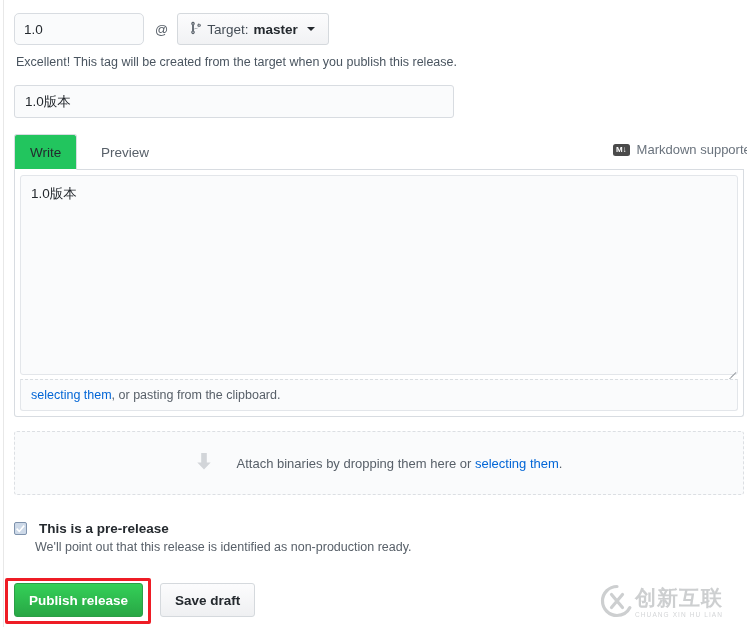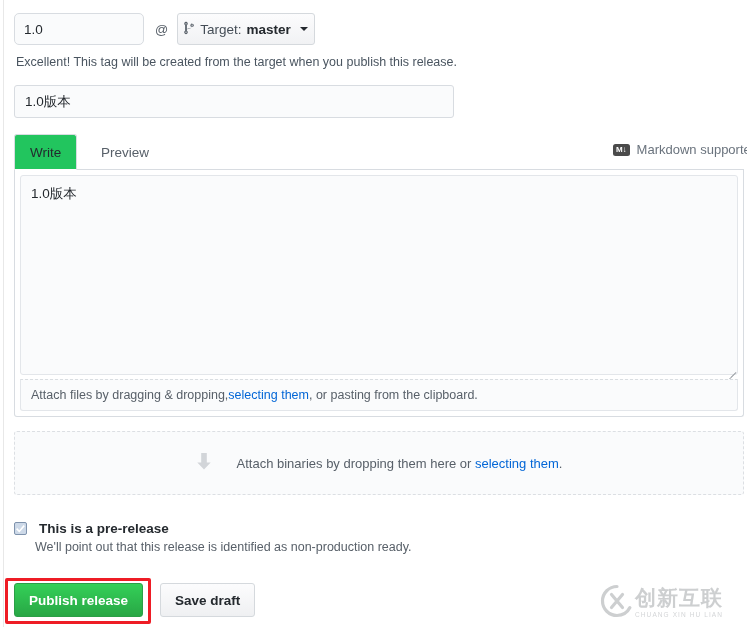--- a/index.html
+++ b/index.html
@@ -61,21 +61,21 @@
     font-size: 13px;
     margin: 0 9px 0 11px;
     line-height: 1;
   }
   .target-btn {
     height: 32px;
     box-sizing: border-box;
     display: flex;
     align-items: center;
     gap: 5px;
-    padding: 0 6px;
+    padding: 0 13px;
     border: 1px solid #d5d9dd;
     border-radius: 3px;
     background: linear-gradient(#fcfcfd, #f1f2f4);
     font-size: 13.5px;
     font-weight: 600;
     color: #24292e;
     cursor: pointer;
     white-space: nowrap;
   }
   .target-btn .lbl-normal { font-weight: 400; color: #444d56; }
@@ -424,21 +424,20 @@
     </div>
   </div>
 
   <div class="editor-box">
     <textarea class="editor-area" placeholder="Describe this release" style="">1.0版本</textarea>
     <div class="resize-grip">
       <i style="width:11px; top:10px;"></i>
       <i style="width:7px;  top:10px; right:0;"></i>
     </div>
     <div class="attach-bar">
-      <span>Attach files by dragging &amp; dropping, </span>
         <a class="lnk" href="#">selecting them</a>
         <span>, or pasting from the clipboard.</span>
     </div>
   </div>
 
   <div class="dropzone">
     <span class="down-arrow">
       <svg width="16" height="19" viewBox="0 0 16 19">
         <path fill="#d2d5d9" d="M5.2 1h5.6v9.4h3.9L8 17.6 1.3 10.4h3.9z"></path>
       </svg>

